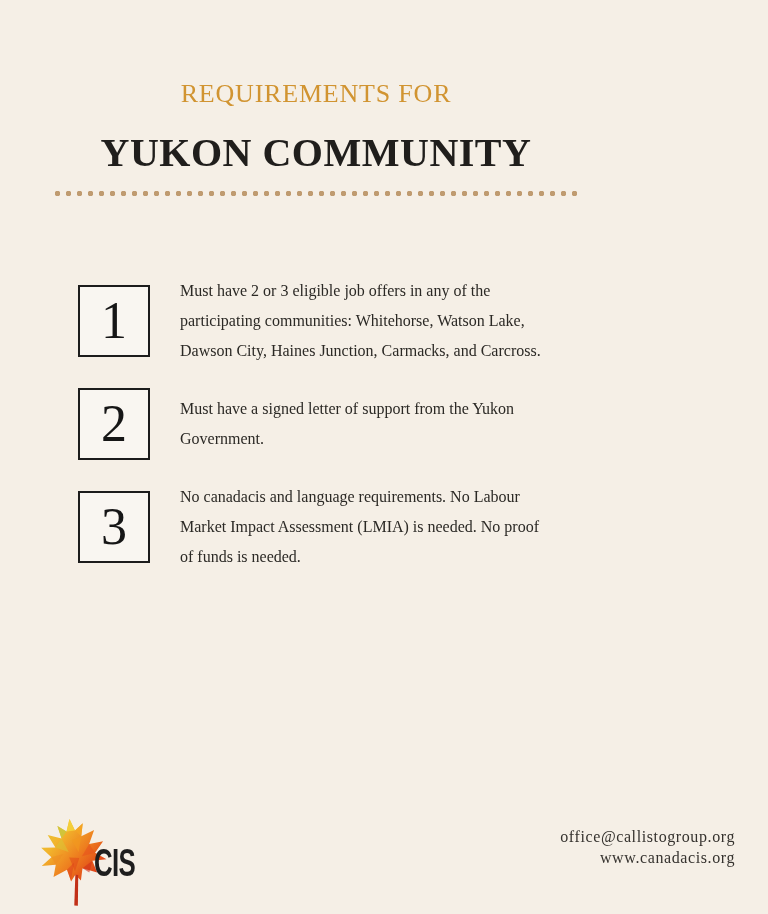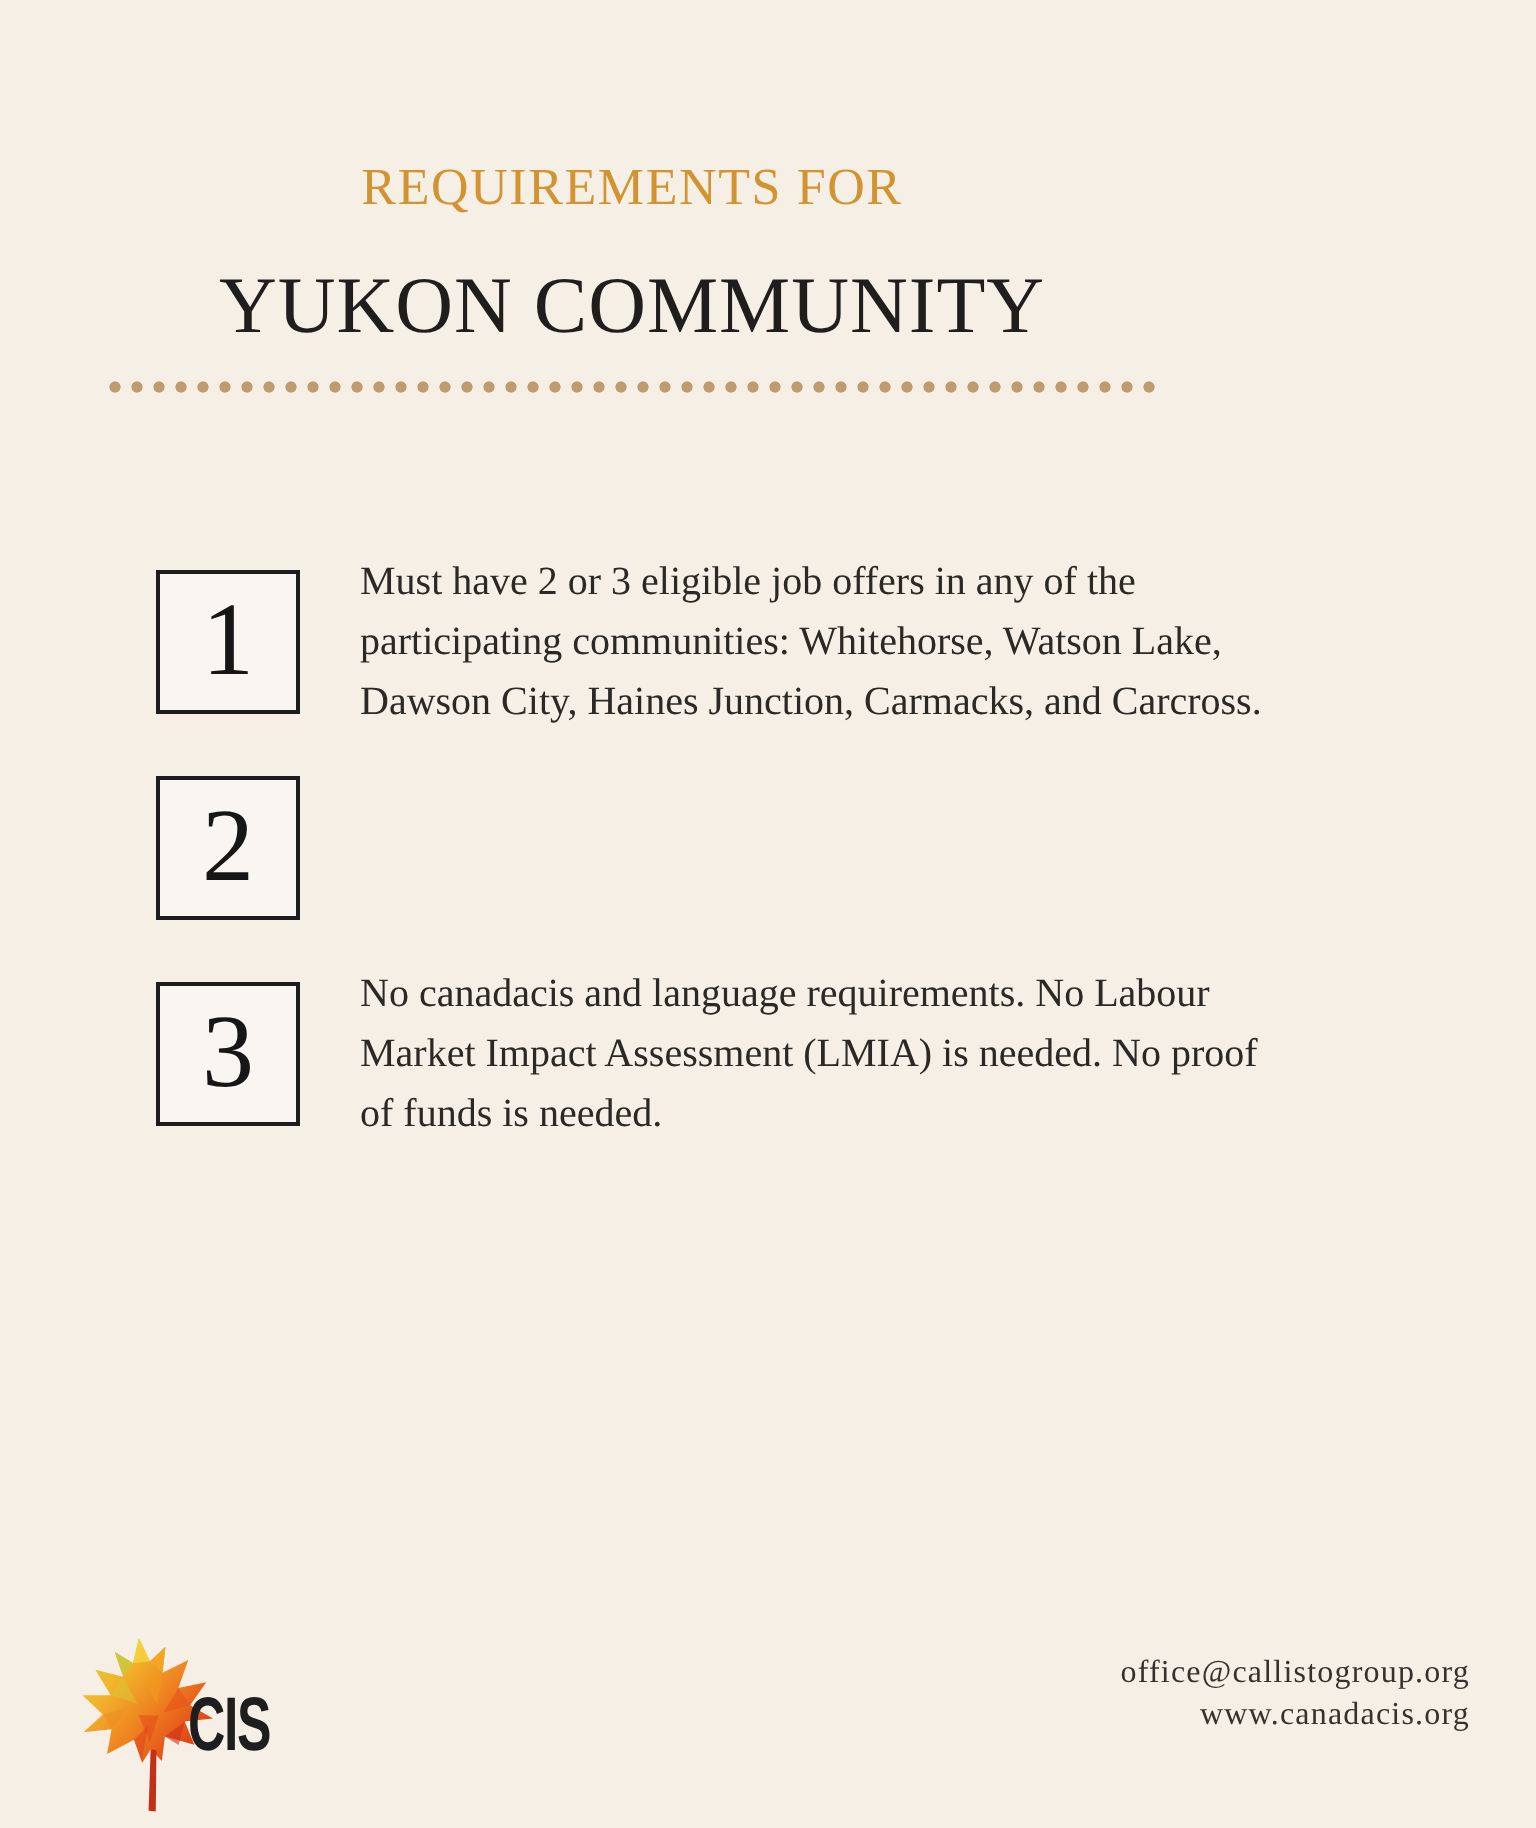--- a/index.html
+++ b/index.html
@@ -27,21 +27,21 @@
     line-height: 32px;
     letter-spacing: 0.8px;
     color: #D19431;
     font-weight: 400;
   }
   .title {
     margin-top: 24px;
     font-size: 40px;
     line-height: 38px;
     color: #201E1C;
-    font-weight: 400;
+    font-weight: 700;
     letter-spacing: 0.5px;
     text-align: center;
   }
   .dots-divider {
     margin: 18px auto 0 auto;
     width: 528px;
     height: 7px;
     background-image: radial-gradient(circle 2.8px at 5.5px 3.5px, #BF9B70 2.6px, rgba(191,155,112,0) 3px);
     background-size: 11px 7px;
     background-repeat: repeat-x;
@@ -68,21 +68,21 @@
     background: #F9F6F1;
     display: flex;
     align-items: center;
     justify-content: center;
     font-size: 52px;
     line-height: 1;
     color: #161616;
   }
   .req-text {
     white-space: pre-line;
-    font-size: 20px;
+    font-size: 16px;
     line-height: 30px;
     color: #2B2925;
     width: 520px;
   }
 
   
   .footer-contact {
     position: absolute;
     top: 826px;
     right: 33px;
@@ -141,20 +141,22 @@
       </div>
       <p class="req-text">Must have 2 or 3 eligible job offers in any of the
 participating communities: Whitehorse, Watson Lake,
 Dawson City, Haines Junction, Carmacks, and Carcross.</p>
     </div>
 
     <div class="req-row">
       <div class="num-box">
         <span>2</span>
       </div>
+      <p class="req-text">Must have a signed letter of support from the Yukon
+Government.</p>
     </div>
 
     <div class="req-row">
       <div class="num-box">
         <span>3</span>
       </div>
       <p class="req-text">No canadacis and language requirements. No Labour
 Market Impact Assessment (LMIA) is needed. No proof
 of funds is needed.</p>
     </div>

